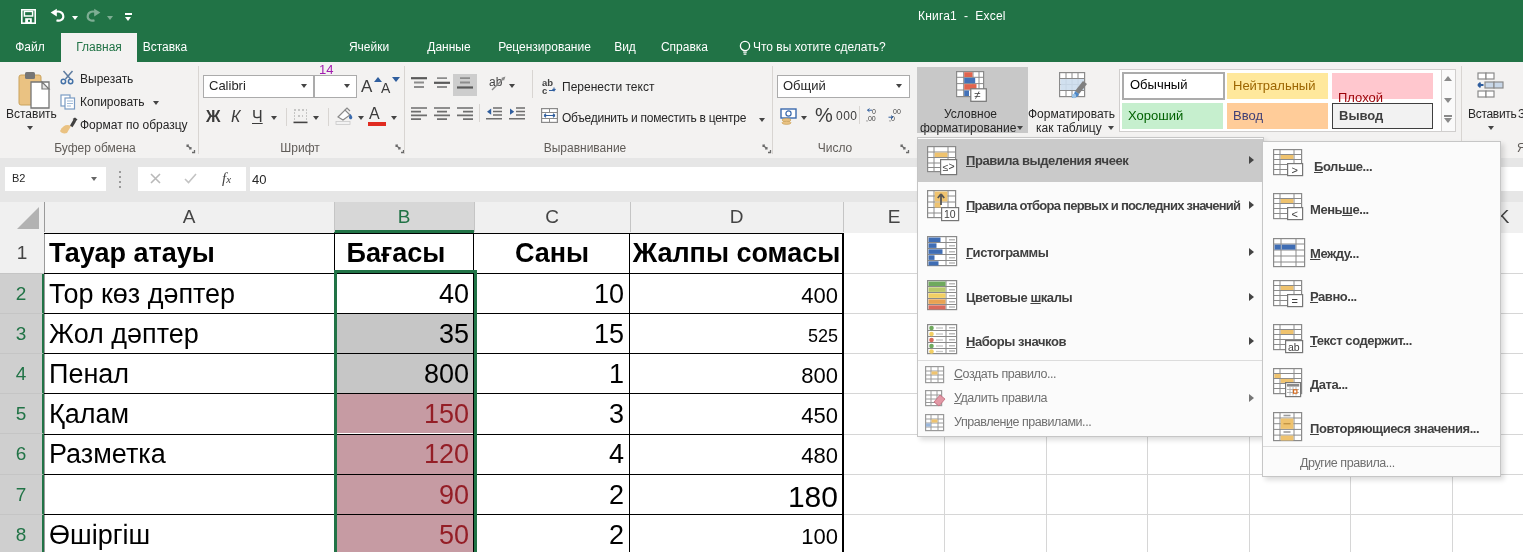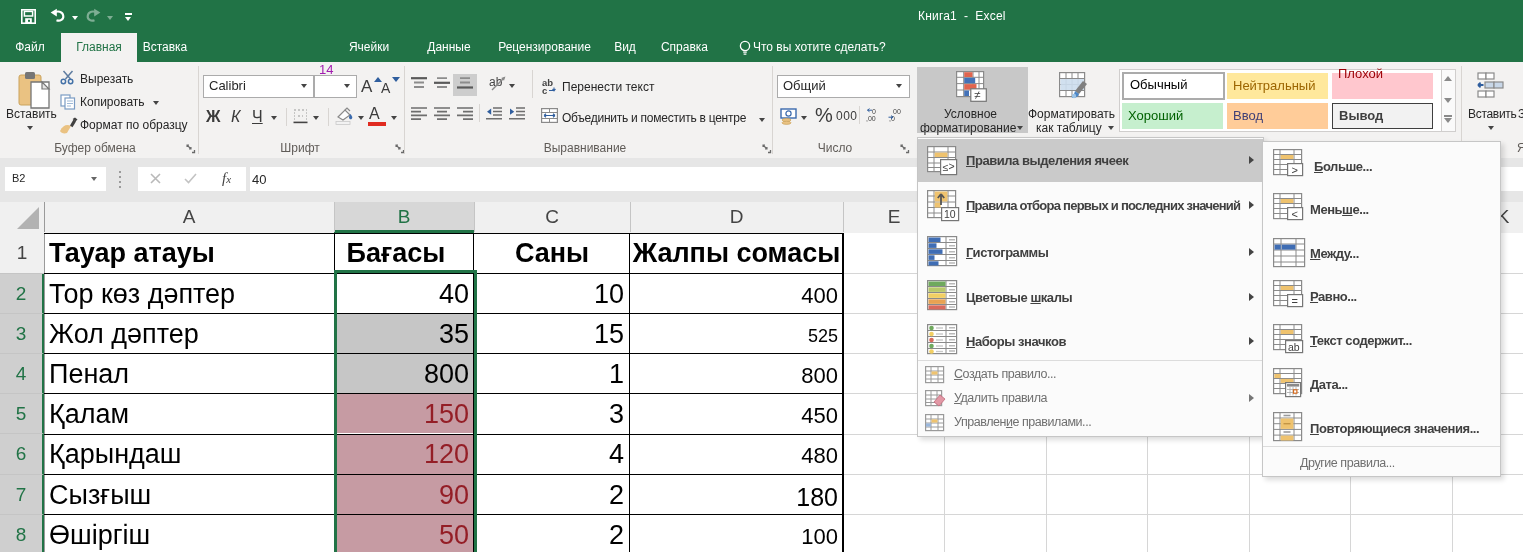--- a/index.html
+++ b/index.html
@@ -260,21 +260,21 @@
  <div class="tx btext" style="left:1028px;top:45px">Форматировать</div>
  <div class="tx btext" style="left:1036px;top:59px">как таблицу</div>
  <div class="dar" style="left:1108px;top:64px"></div>
 
  <div class="abs" style="left:1119px;top:7px;width:322px;height:61px;background:#fff;border:1px solid #d0cecd"></div>
  <div class="abs" style="left:1122px;top:10px;width:99px;height:24px;background:#fff;border:2px solid #ababab"></div>
  <div class="tx" style="left:1130px;top:15px;font-size:13px;color:#000">Обычный</div>
  <div class="abs" style="left:1227px;top:11px;width:101px;height:26px;background:#ffe89c"></div>
  <div class="tx" style="left:1233px;top:16px;font-size:13px;color:#9c6500">Нейтральный</div>
  <div class="abs" style="left:1332px;top:11px;width:101px;height:26px;background:#ffc7ce"></div>
- <div class="tx" style="left:1338px;top:4px;font-size:13px;color:#9c0006">Плохой</div>
+ <div class="tx" style="left:1338px;top:28px;font-size:13px;color:#9c0006">Плохой</div>
  <div class="abs" style="left:1122px;top:41px;width:101px;height:26px;background:#c6efce"></div>
  <div class="tx" style="left:1128px;top:46px;font-size:13px;color:#006100">Хороший</div>
  <div class="abs" style="left:1227px;top:41px;width:101px;height:26px;background:#ffcc99"></div>
  <div class="tx" style="left:1233px;top:46px;font-size:13px;color:#3f3f76">Ввод</div>
  <div class="abs" style="left:1332px;top:41px;width:99px;height:24px;background:#f2f2f2;border:1px solid #3f3f3f"></div>
  <div class="tx" style="left:1339px;top:46px;font-size:13px;font-weight:bold;color:#3f3f3f">Вывод</div>
 
  <div class="abs" style="left:1441px;top:7px;width:13px;height:61px;background:#fafafa;border:1px solid #d0cecd"></div>
  <div class="abs" style="left:1444px;top:14px;width:0;height:0;border-left:4px solid transparent;border-right:4px solid transparent;border-bottom:5px solid #8a8a8a"></div>
  <div class="abs" style="left:1444px;top:36px;width:0;height:0;border-left:4px solid transparent;border-right:4px solid transparent;border-top:5px solid #8a8a8a"></div>
@@ -381,43 +381,42 @@
  <div class="abs" style="left:474px;top:38px;width:3px;height:281px;background:#217346"></div>
 
  <div class="cell" style="left:49px;top:0;font-weight:bold">Тауар атауы</div>
  <div class="cell" style="left:334px;top:0;width:124px;text-align:center;font-weight:bold">Бағасы</div>
  <div class="cell" style="left:474px;top:0;width:156px;text-align:center;font-weight:bold">Саны</div>
  <div class="cell" style="left:630px;top:0;width:213px;text-align:center;font-weight:bold">Жалпы сомасы</div>
  <div class="cell" style="left:49px;top:41px">Тор көз дәптер</div>
  <div class="cell" style="left:49px;top:81px">Жол дәптер</div>
  <div class="cell" style="left:49px;top:121px">Пенал</div>
  <div class="cell" style="left:49px;top:161px">Қалам</div>
- <div class="cell" style="left:49px;top:201px">Қарындаш</div>
- <div class="cell" style="left:49px;top:242px">Сызғыш</div>
+ <div class="cell" style="left:49px;top:201px">Разметка</div>
  <div class="cell" style="left:49px;top:282px">Өшіргіш</div>
  <div class="cell" style="left:334px;top:41px;width:135px;text-align:right">40</div>
  <div class="cell" style="left:334px;top:81px;width:135px;text-align:right">35</div>
  <div class="cell" style="left:334px;top:121px;width:135px;text-align:right">800</div>
  <div class="cell" style="left:334px;top:161px;width:135px;text-align:right;color:#941e26">150</div>
  <div class="cell" style="left:334px;top:201px;width:135px;text-align:right;color:#941e26">120</div>
  <div class="cell" style="left:334px;top:242px;width:135px;text-align:right;color:#941e26">90</div>
  <div class="cell" style="left:334px;top:282px;width:135px;text-align:right;color:#941e26">50</div>
  <div class="cell" style="left:474px;top:41px;width:150px;text-align:right">10</div>
  <div class="cell" style="left:474px;top:81px;width:150px;text-align:right">15</div>
  <div class="cell" style="left:474px;top:121px;width:150px;text-align:right">1</div>
  <div class="cell" style="left:474px;top:161px;width:150px;text-align:right">3</div>
  <div class="cell" style="left:474px;top:201px;width:150px;text-align:right">4</div>
  <div class="cell" style="left:474px;top:242px;width:150px;text-align:right">2</div>
  <div class="cell" style="left:474px;top:282px;width:150px;text-align:right">2</div>
  <div class="cell" style="left:630px;top:43px;width:208px;text-align:right;font-size:22px">400</div>
  <div class="cell" style="left:630px;top:83px;width:208px;text-align:right;font-size:18px">525</div>
  <div class="cell" style="left:630px;top:123px;width:208px;text-align:right;font-size:22px">800</div>
  <div class="cell" style="left:630px;top:163px;width:208px;text-align:right;font-size:22px">450</div>
  <div class="cell" style="left:630px;top:203px;width:208px;text-align:right;font-size:22px">480</div>
- <div class="cell" style="left:630px;top:244px;width:208px;text-align:right;font-size:25px">180</div>
+ <div class="cell" style="left:630px;top:244px;width:208px;text-align:right;font-size:30px">180</div>
  <div class="cell" style="left:630px;top:284px;width:208px;text-align:right;font-size:22px">100</div>
 </div>
 
 <div class="menu" style="left:917px;top:137px;width:345px;height:298px">
  <div class="abs" style="left:0;top:1px;width:345px;height:43px;background:#cacaca"></div>
  <div class="mi" style="left:48px;top:15px"><u>П</u>равила выделения ячеек</div>
  <div class="marr" style="left:331px;top:18px"></div>
  <div class="mi" style="left:48px;top:60px;letter-spacing:-0.75px"><u>П</u>равила отбора первых и последних значений</div>
  <div class="marr" style="left:331px;top:63px"></div>
  <div class="mi" style="left:48px;top:107px"><u>Г</u>истограммы</div>

